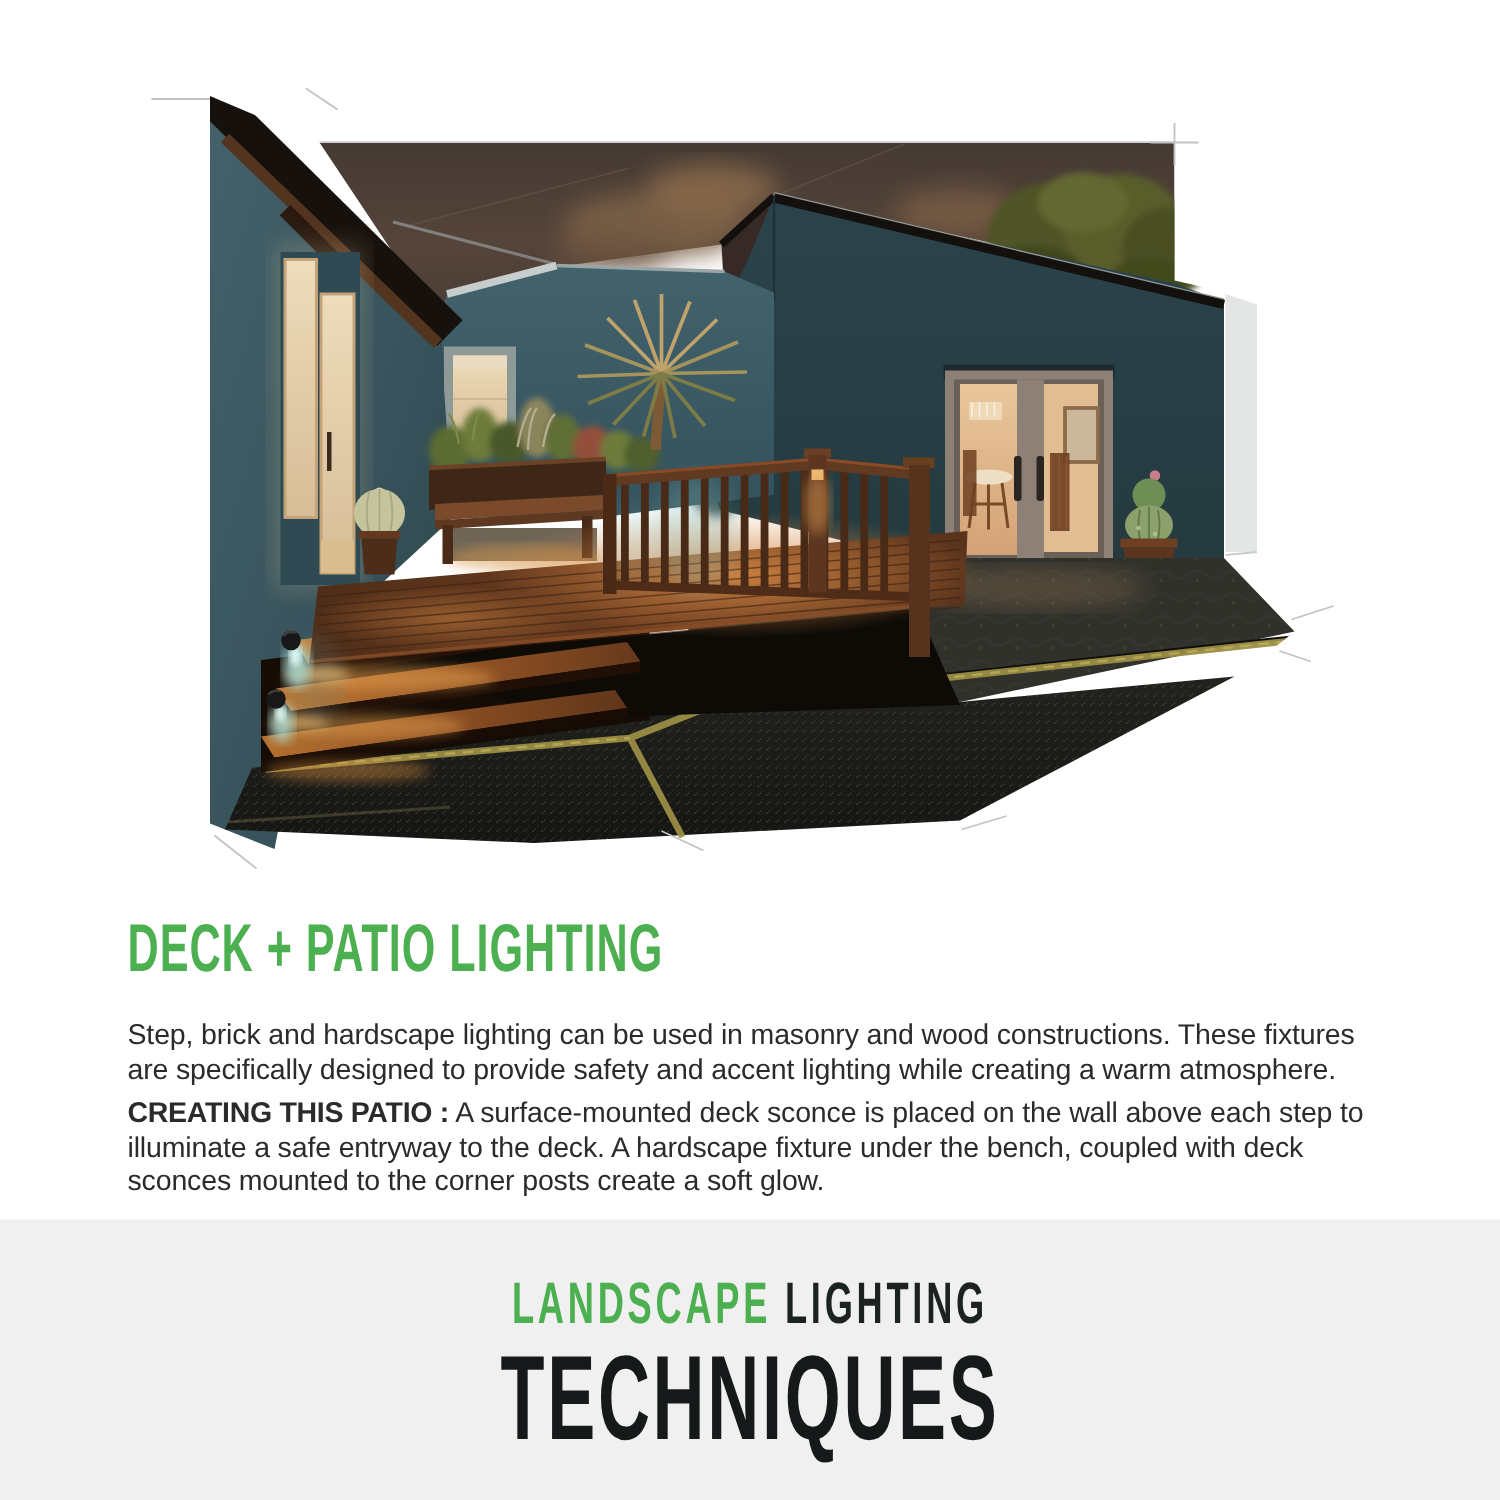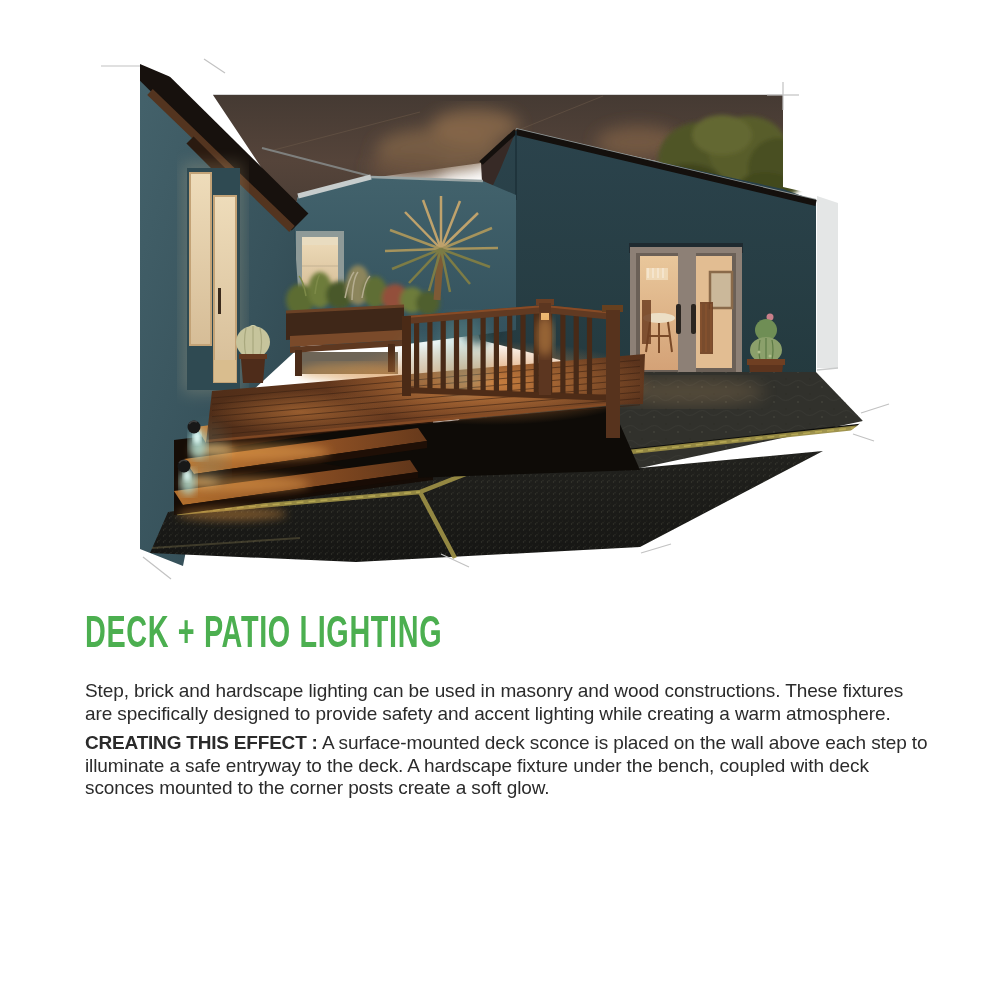--- a/index.html
+++ b/index.html
@@ -393,18 +393,22 @@
       <path d="M143,557 L171,579"></path>
     </g>
   </svg>
   </div>
 
   <h1 class="heading">DECK + PATIO LIGHTING</h1>
 
   <p class="body-copy p1 pre">Step, brick and hardscape lighting can be used in masonry and wood constructions. These fixtures
 are specifically designed to provide safety and accent lighting while creating a warm atmosphere.</p>
 
-  <p class="body-copy p2"><strong class="effect-label">CREATING THIS EFFECT :</strong> <span class="pre">A surface-mounted deck sconce is placed on the wall above each step to
+  <p class="body-copy p2"><strong class="effect-label">CREATING THIS PATIO :</strong> <span class="pre">A surface-mounted deck sconce is placed on the wall above each step to
 illuminate a safe entryway to the deck. A hardscape fixture under the bench, coupled with deck
 sconces mounted to the corner posts create a soft glow.</span></p>
 
+  <div class="footer">
+    <div class="brand-line"><span class="brand-accent">LANDSCAPE</span><span> </span><span class="brand-rest">LIGHTING</span></div>
+    <div class="brand-title">TECHNIQUES</div>
+  </div>
 
 </div>
 
 </body></html>

